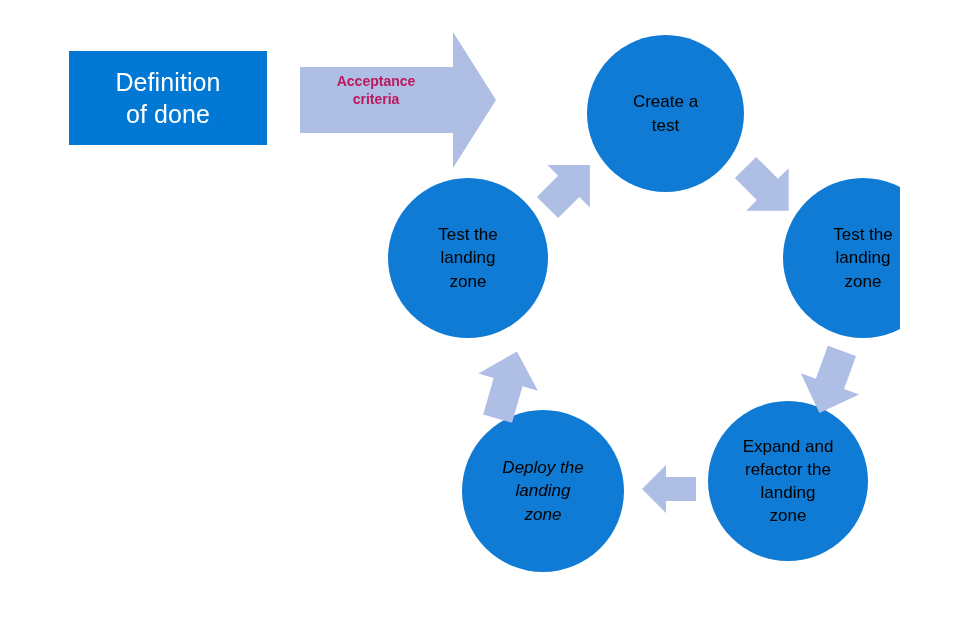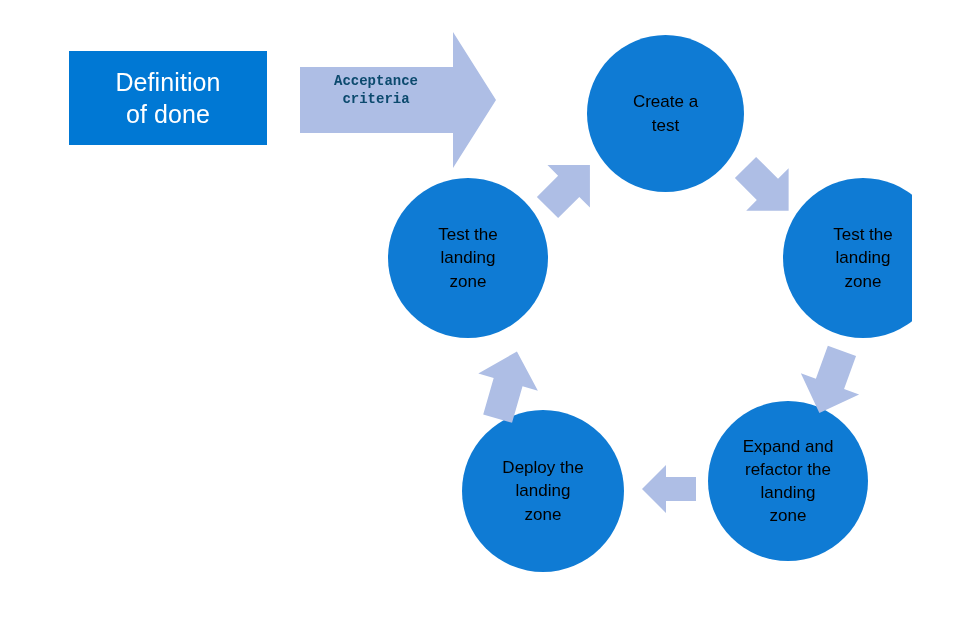--- a/index.html
+++ b/index.html
@@ -10,21 +10,20 @@
   }
   body {
     font-family: "Liberation Sans", sans-serif;
   }
   #canvas {
     position: relative;
     width: 900px;
     height: 619px;
     background: #ffffff;
     overflow: hidden;
-    padding-left: 12px;
   }
   
   .dod-box {
     position: absolute;
     left: 69px;
     top: 51px;
     width: 198px;
     height: 94px;
     background: #0078D4;
     display: flex;
@@ -48,27 +47,26 @@
     width: 196px;
     height: 136px;
   }
   .big-arrow svg { display: block; width: 100%; height: 100%; }
   .big-arrow-label {
     position: absolute;
     left: 300px;
     top: 72px;
     width: 152px;
     text-align: center;
-    color: #0c4a6e;
+    color: #be185d;
     font-size: 14px;
     font-weight: bold;
     line-height: 1.32;
     white-space: pre-line;
     pointer-events: none;
-    font-family: Liberation Mono, monospace;
   }
   
   .node {
     position: absolute;
     border-radius: 50%;
     background: #0F7BD4;
     display: flex;
     align-items: center;
     justify-content: center;
     box-sizing: border-box;
@@ -77,21 +75,21 @@
     color: #000000;
     font-size: 17px;
     line-height: 1.36;
     text-align: center;
     white-space: pre-line;
     padding: 0 10px;
   }
   #node-create-a-test      { left: 587px; top: 35px;  width: 157px; height: 157px; }
   #node-test-right         { left: 783px; top: 178px; width: 160px; height: 160px; }
   #node-expand-refactor    { left: 708px; top: 401px; width: 160px; height: 160px; align-items: center; }
-  #node-deploy             { left: 462px; top: 410px; width: 162px; height: 162px; }
+  #node-deploy             { left: 462px; top: 410px; width: 162px; height: 162px; font-style: italic; }
   #node-test-left          { left: 388px; top: 178px; width: 160px; height: 160px; }
   
   .cyc-arrow {
     position: absolute;
   }
   .cyc-arrow svg { display: block; width: 100%; height: 100%; overflow: visible; }
   #arrow-deploy-to-test-left   { left: 472px; top: 348px; width: 70px; height: 76px; }
   #arrow-test-left-to-create   { left: 536px; top: 156px; width: 64px; height: 62px; }
   #arrow-create-to-test-right  { left: 733px; top: 155px; width: 66px; height: 66px; }
   #arrow-test-right-to-expand  { left: 796px; top: 345px; width: 70px; height: 72px; }

